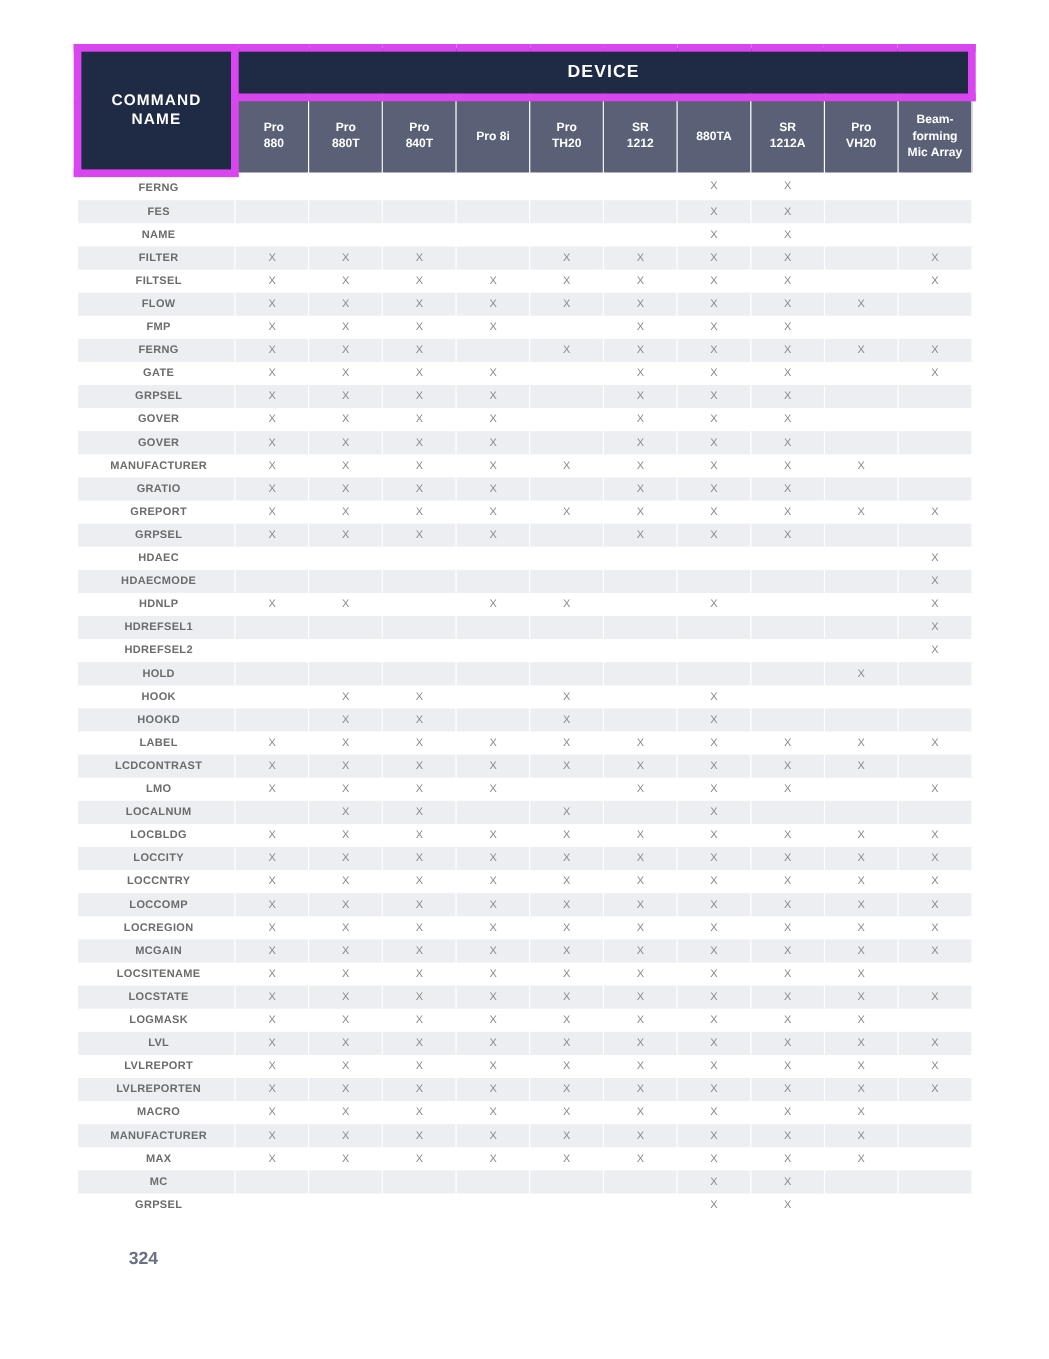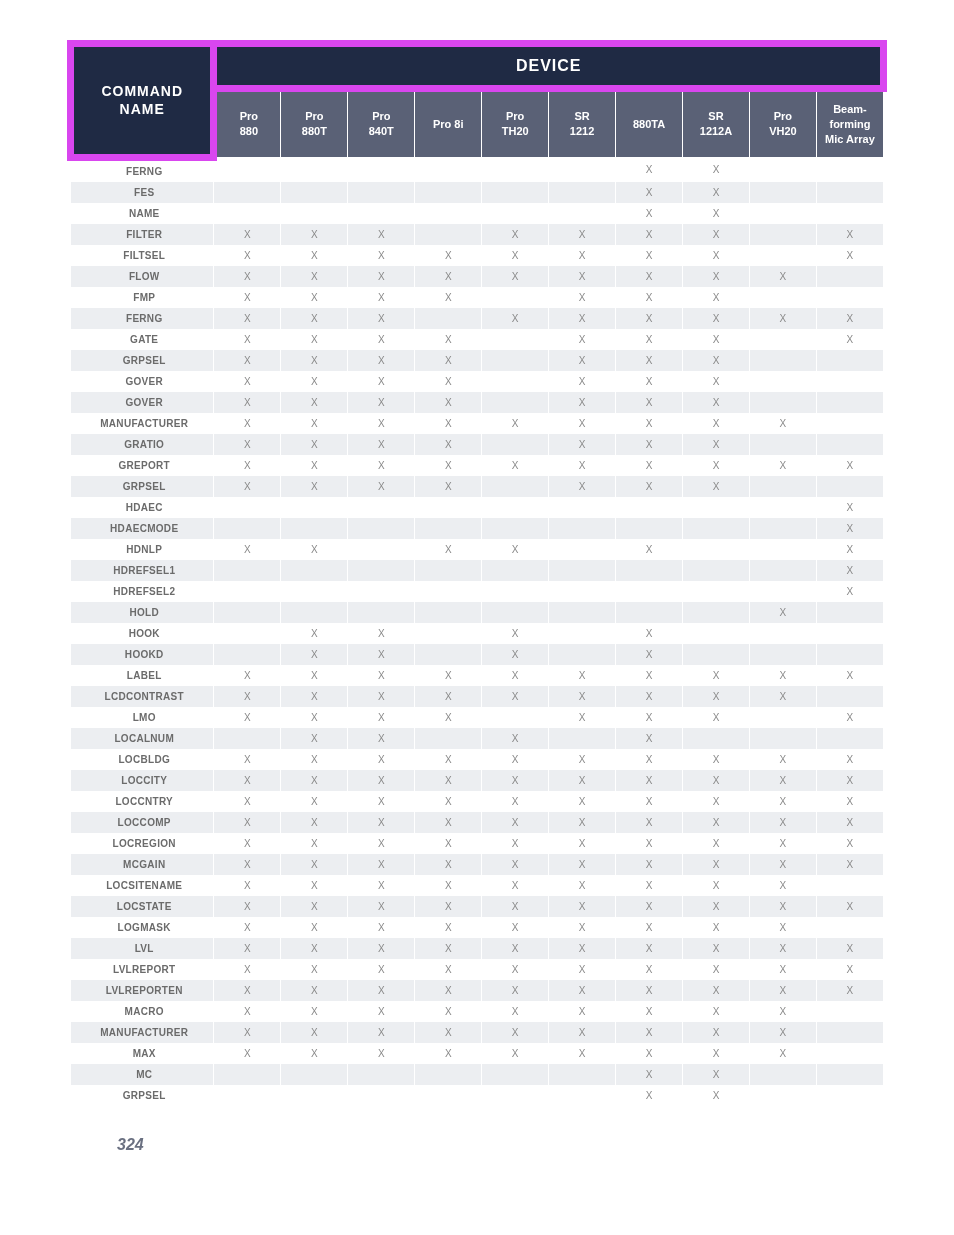--- a/index.html
+++ b/index.html
@@ -62,21 +62,20 @@
     color: #8a8a8a;
   }
   tbody tr.alt td.name {
     color: #6b6b6b;
   }
   .col-name { width: 120px; }
   .col-dev  { width: 56px; }
   .page-num {
     margin-top: 30px;
     margin-left: 50px;
-    font-style: italic;
     font-weight: bold;
     color: #6a7081;
     font-size: 16px;
   }
 </style>
 </head>
 <body>
 
 <div class="page">
   <table>

